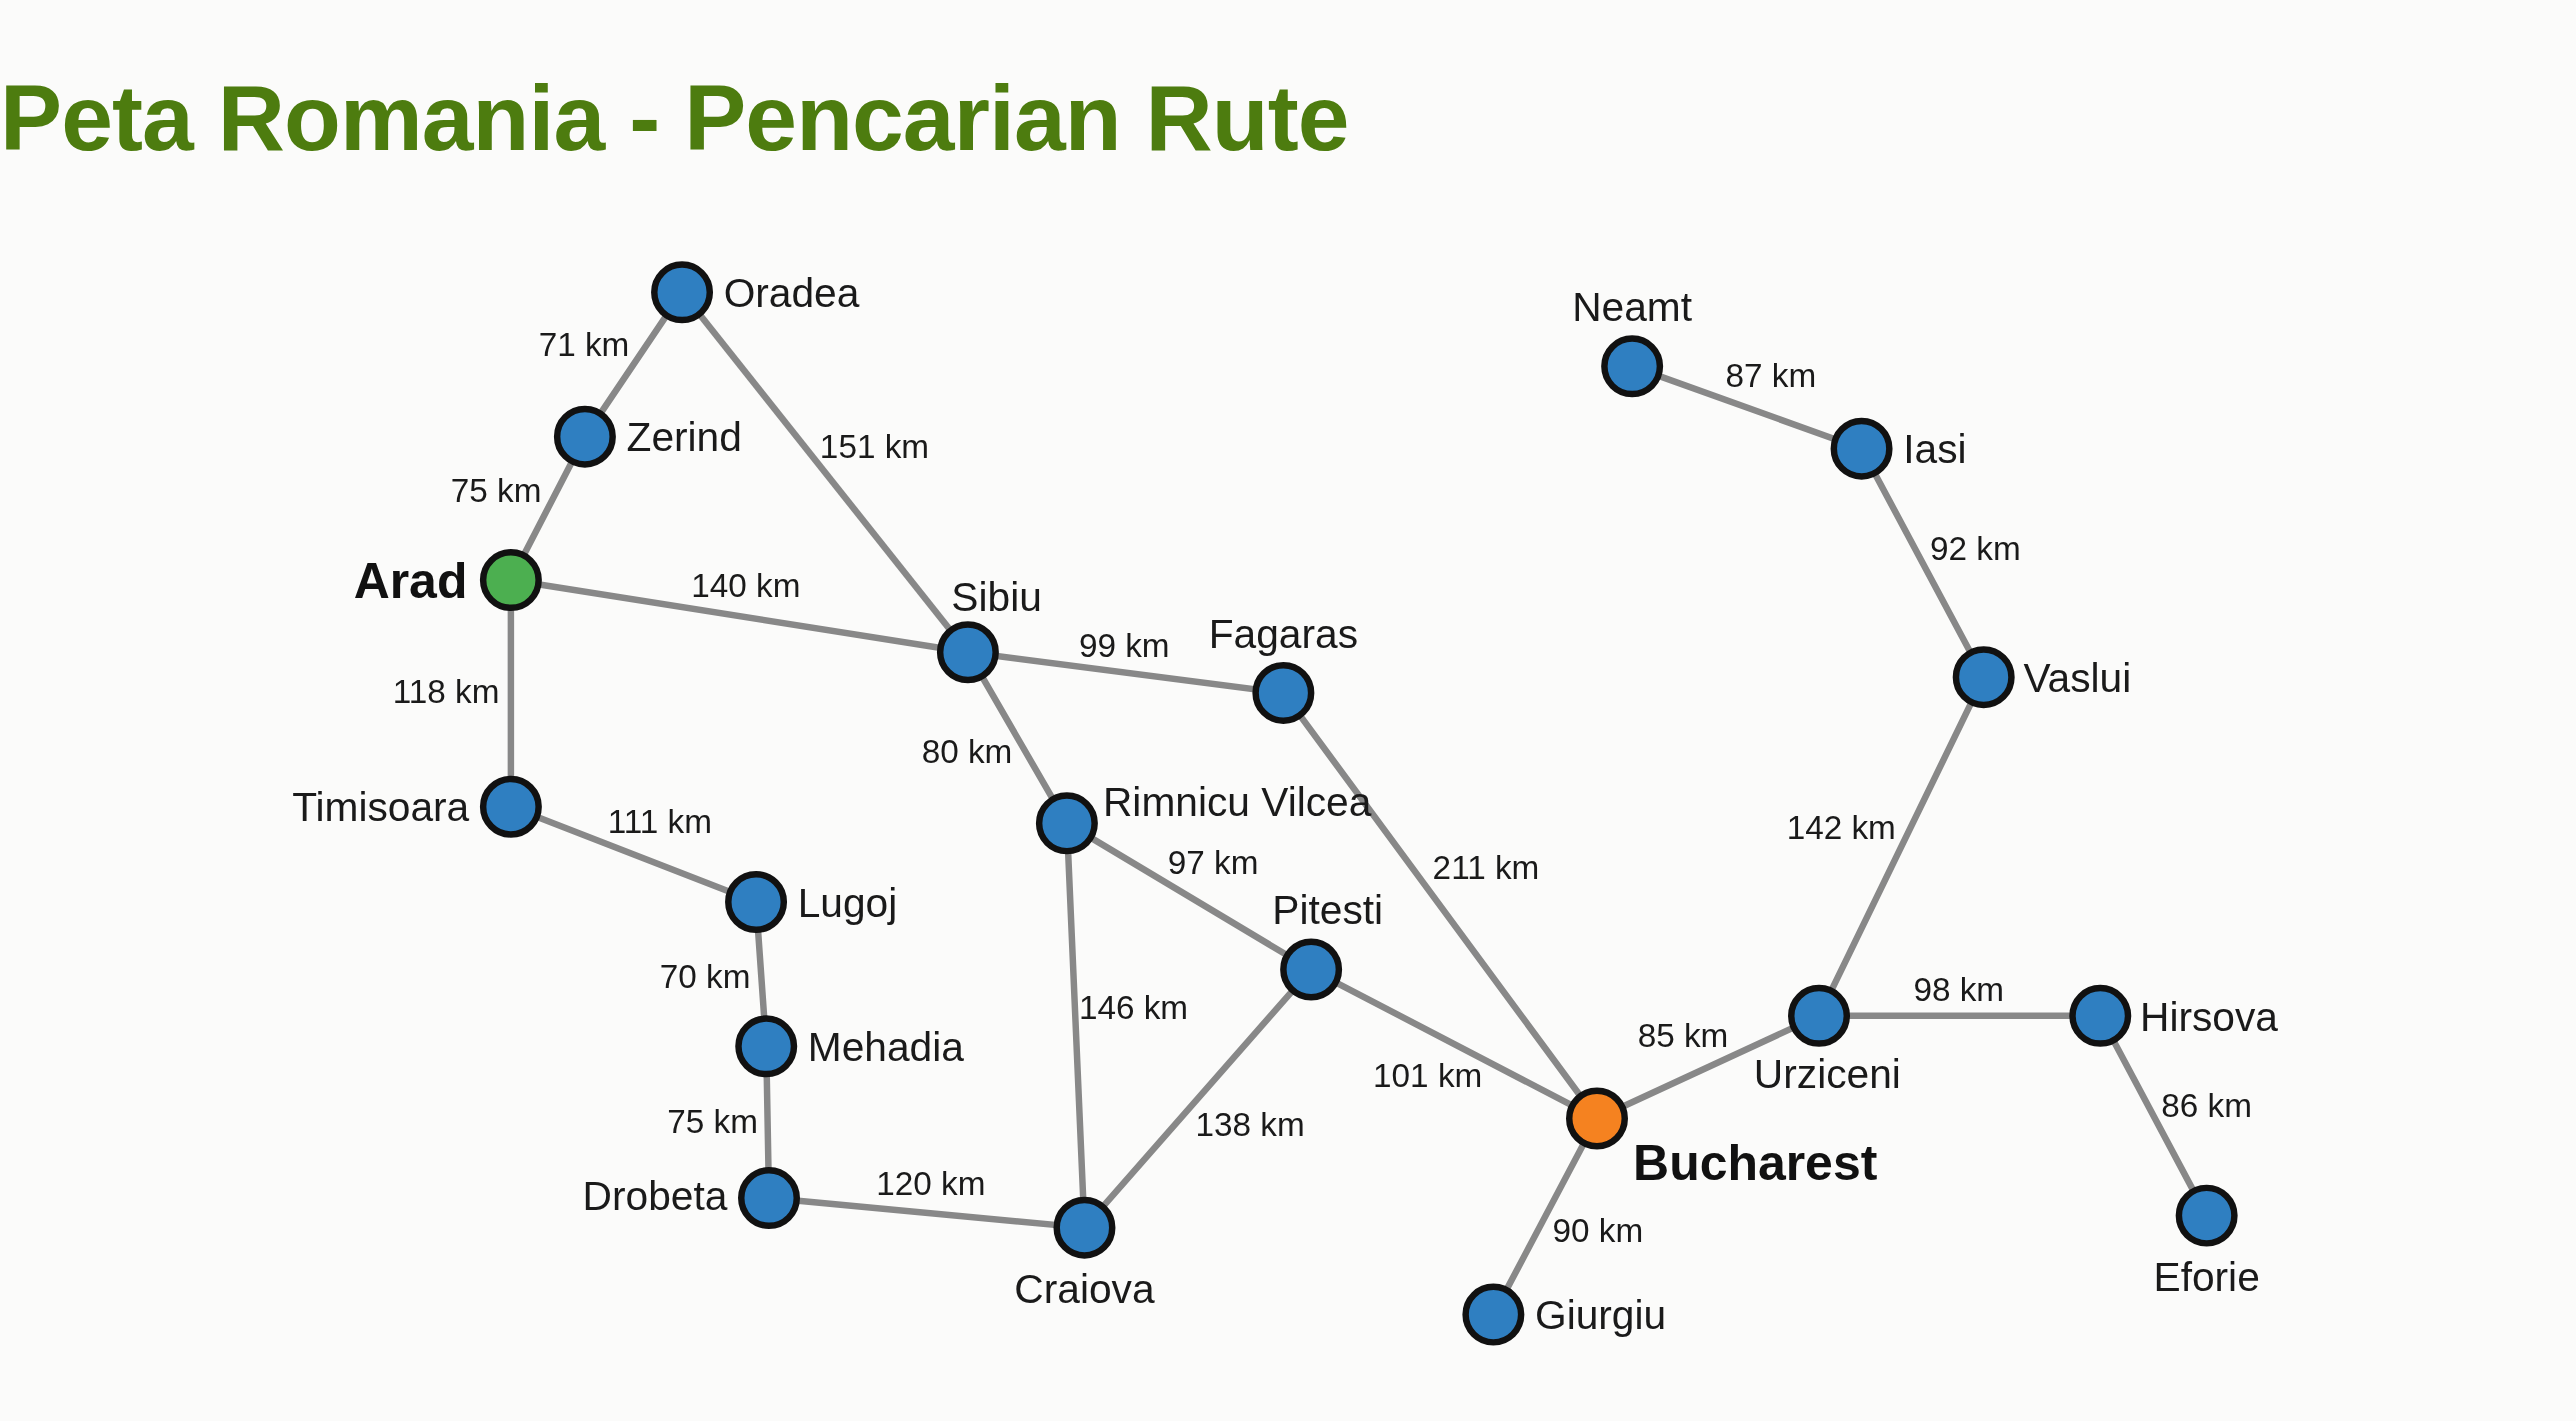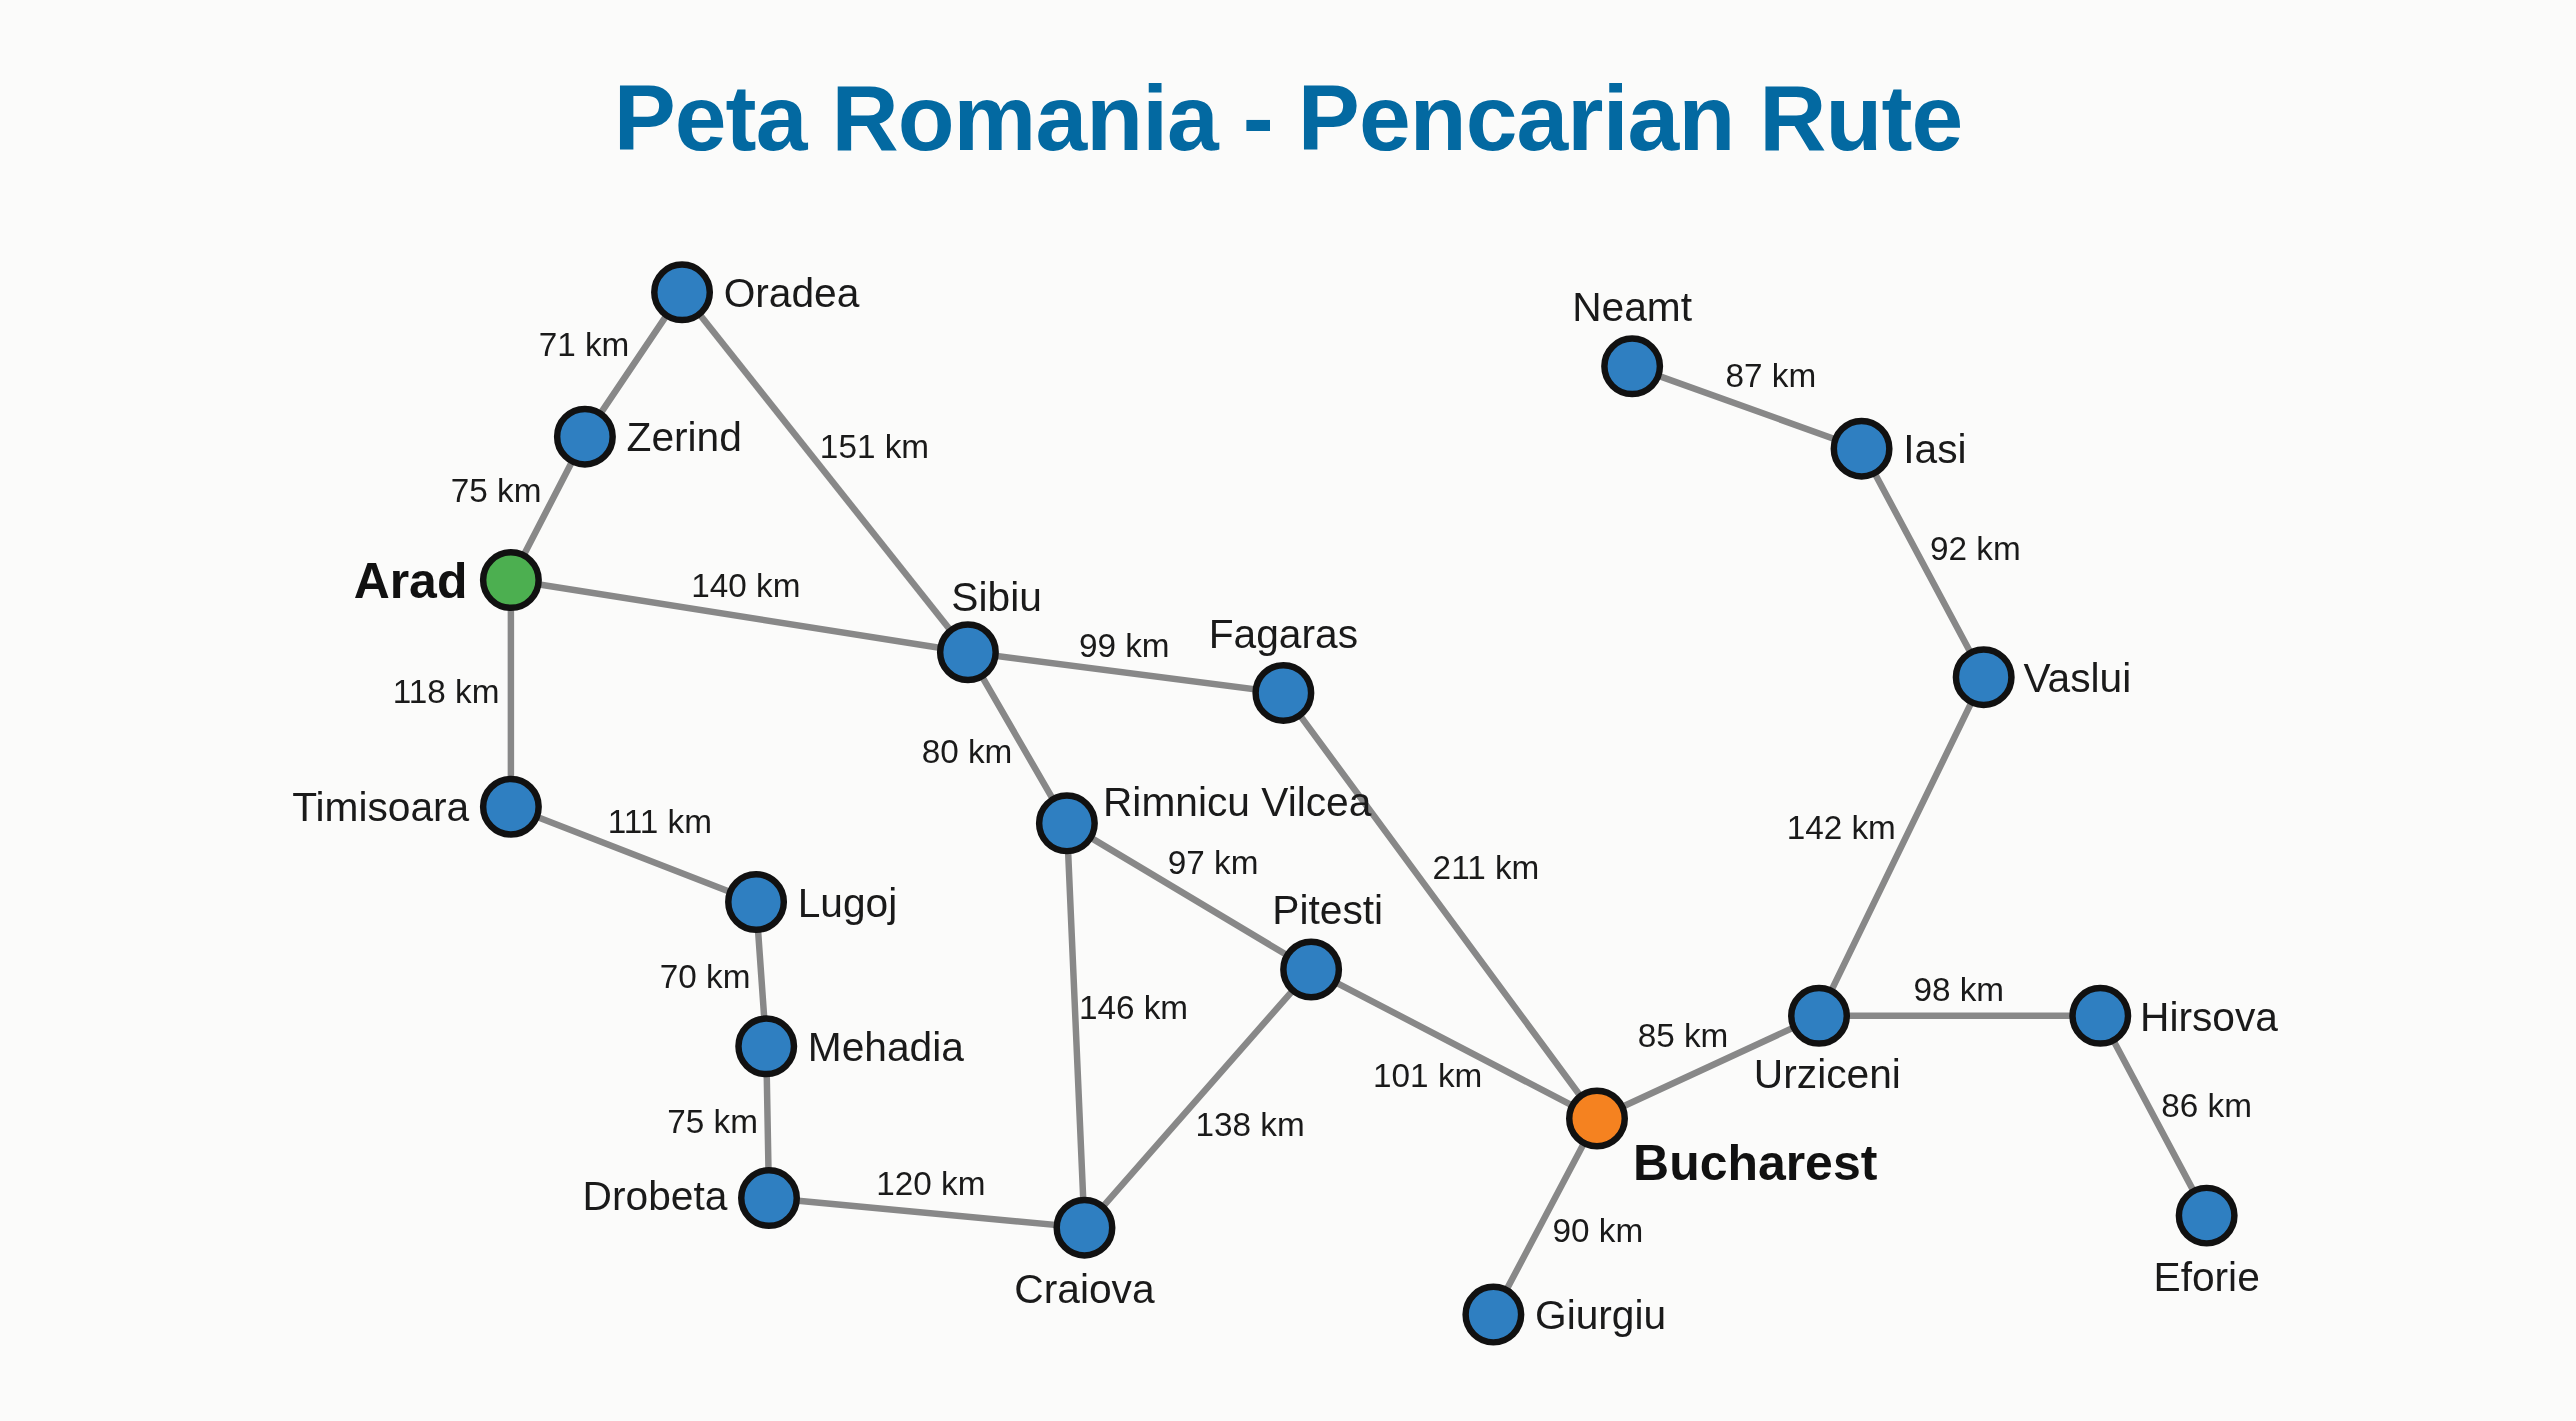--- a/index.html
+++ b/index.html
@@ -1,19 +1,19 @@
 <!DOCTYPE html>
 <html style="font-size:15px"><head>
   <meta charset="utf-8">
   <style>
     html, body { margin: 0; padding: 0; background: #fbfbfa; }
     body { width: 2576px; height: 1421px; position: relative; overflow: hidden;
            font-family: "Liberation Sans", "DejaVu Sans", sans-serif; }
-    .title { position: absolute; left: 0; right: 0; top: 65px; text-align: center;
-             font-size: 93px; font-weight: bold; color: #0369a1; letter-spacing: -0.9px; }
+    .title { position: absolute; left: 0; right: 0; top: 65px; 
+             font-size: 93px; font-weight: bold; color: #4d7c0f; letter-spacing: -0.9px; }
     svg { position: absolute; left: 0; top: 0; }
     .edge { stroke: #888; stroke-width: 7; stroke-linecap: round; }
     .node { stroke: #111; stroke-width: 7; }
     .city { font-size: 44px; fill: #1a1a1a; }
     .city.bold { font-weight: bold; font-size: 54px; fill: #111; }
     .dist { font-size: 36px; fill: #1a1a1a; }
   </style>
 </head>
 <body>
 

